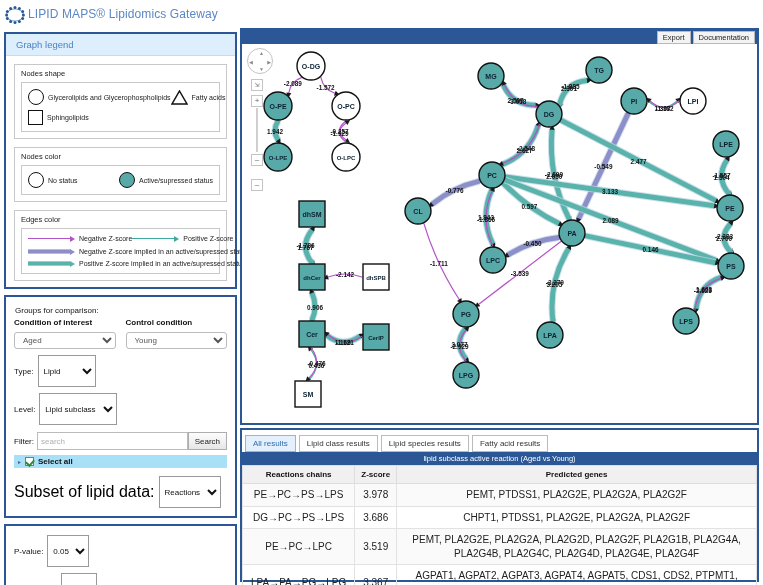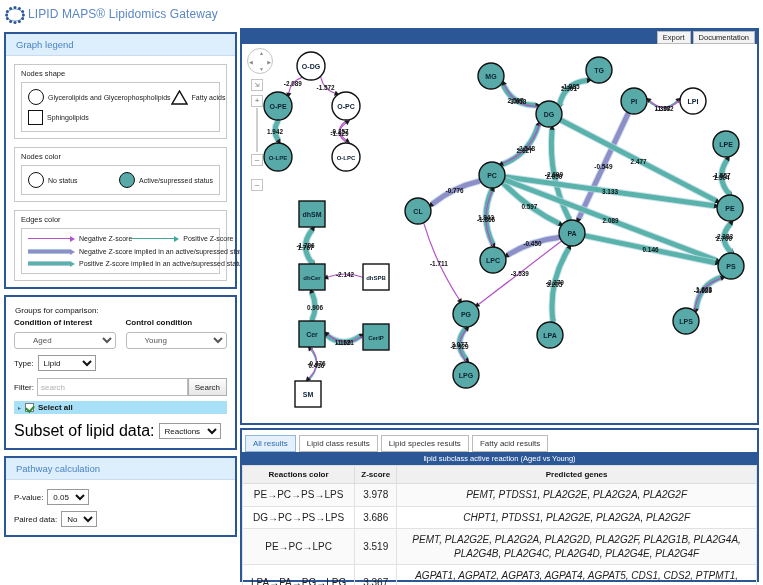--- a/index.html
+++ b/index.html
@@ -64,28 +64,28 @@
   .arrowhead.pos { border-left-color:#3fa9a0; }
   .arrowhead.imp { border-left-color:#8e8ec8; }
   .arrowhead.imp2 { border-left-color:#59b3ab; }
 
   
   .grp-label { font-size:8px; color:#111; margin:2px 0 3px 1px; }
   .bold-label { font-size:8px; font-weight:bold; color:#111; margin-bottom:2px; }
   .two-col { display:flex; gap:10px; }
   .two-col > div { flex:1; }
   select.wide {
-    width:100%; font-size:8px; height:17px; padding:1px 14px;
+    width:100%; font-size:8px; height:17px; padding:1px 4px;
     border:1px solid #bbb; border-radius:3px; background:#fff; color:#555;
     font-family:"Liberation Sans", sans-serif;
   }
   .inline-row { display:flex; align-items:center; margin-top:6px; }
   .inline-row .lab { font-size:8px; color:#111; margin-right:4px; }
   select.small {
-    font-size:8px; height:16px; border:1px solid #999; background:#fff;
+    font-size:8px; height:32px; border:1px solid #999; background:#fff;
     font-family:"Liberation Sans", sans-serif; color:#111; padding:0 1px;
   }
   .filter-row { display:flex; align-items:stretch; margin-top:7px; }
   .filter-row .lab { font-size:8px; color:#111; margin-right:3px; align-self:center;}
   input.search {
     flex:1; font-size:8px; height:18px; border:1px solid #bbb; padding:1px 3px;
     font-family:"Liberation Sans", sans-serif; color:#333;
   }
   input.search::placeholder { color:#b0b0b0; }
   .btn-search {
@@ -160,21 +160,21 @@
   table.res { width:100%; border-collapse:collapse; }
   table.res th {
     background:#f0f0f0; font-size:8px; color:#111; padding:4px 2px; border:1px solid #ddd;
     font-weight:bold;
   }
   table.res td {
     font-size:10px; color:#222; padding:4px 8px; border:1px solid #e2e2e2;
     text-align:center; vertical-align:middle;
   }
   table.res tr:nth-child(odd) td { background:#fafafa; }
-  .genes { color:#3a74c4; font-style:italic; font-size:7px; line-height:1.35; }
+  .genes { color:#3a74c4; font-size:7px; line-height:1.35; }
   .colA { width:110px; }
   .colB { width:42px; }
 
   text { font-family:"Liberation Sans", sans-serif; }
 </style>
 </head>
 <body>
 
 <div id="app">
 
@@ -297,20 +297,26 @@
           </select>
         </div>
       </div>
 
       <div class="inline-row">
         <span class="lab">Type:</span>
         <select class="small" style="width:58px">
           <option>Lipid</option>
         </select>
       </div>
+      <div class="inline-row">
+        <span class="lab">Level:</span>
+        <select class="small" style="width:78px">
+          <option>Lipid subclass</option>
+        </select>
+      </div>
 
       <div class="filter-row">
         <span class="lab">Filter:</span>
         <input class="search" type="text" placeholder="search" style="">
         <button class="btn-search">Search</button>
       </div>
 
       <div class="selectall">
         <span class="tri-exp">▸</span>
         <span class="chk"></span>
@@ -320,21 +326,20 @@
       <div class="subset-row">
         <span class="lab">Subset of lipid data:</span>
         <select class="small" style="width:62px;margin-left:4px">
           <option>Reactions</option>
         </select>
       </div>
     </div>
   </div>
 
   <div class="panel">
-    <div class="panel-head">Pathway calculation</div>
     <div class="panel-body">
       <div class="inline-row" style="margin-top:2px">
         <span class="lab">P-value:</span>
         <select class="small" style="width:42px">
           <option>0.05</option>
         </select>
       </div>
       <div class="inline-row">
         <span class="lab">Paired data:</span>
         <select class="small" style="width:36px">
@@ -659,21 +664,21 @@
     <div class="tabs" id="tabs">
           <div class="tab active">All results</div>
           <div class="tab">Lipid class results</div>
           <div class="tab">Lipid species results</div>
           <div class="tab">Fatty acid results</div>
         </div>
     <div class="table-caption">lipid subclass active reaction (Aged vs Young)</div>
     <table class="res">
       <thead>
         <tr>
-          <th class="colA">Reactions color</th>
+          <th class="colA">Reactions chains</th>
           <th class="colB">Z-score</th>
           <th>Predicted genes</th>
         </tr>
       </thead>
       <tbody id="resbody">
             <tr>
               <td>PE→PC→PS→LPS</td>
               <td>3.978</td>
               <td class="genes">PEMT, PTDSS1, PLA2G2E, PLA2G2A, PLA2G2F</td>
             </tr>

